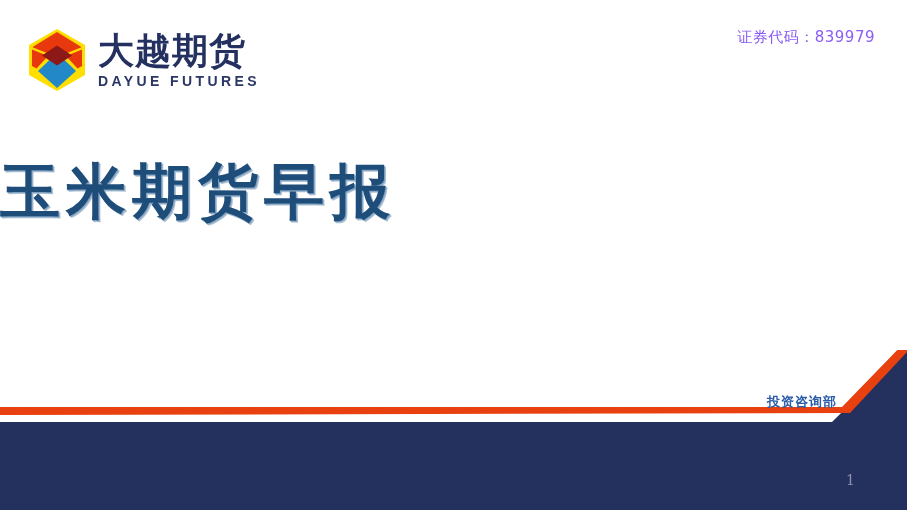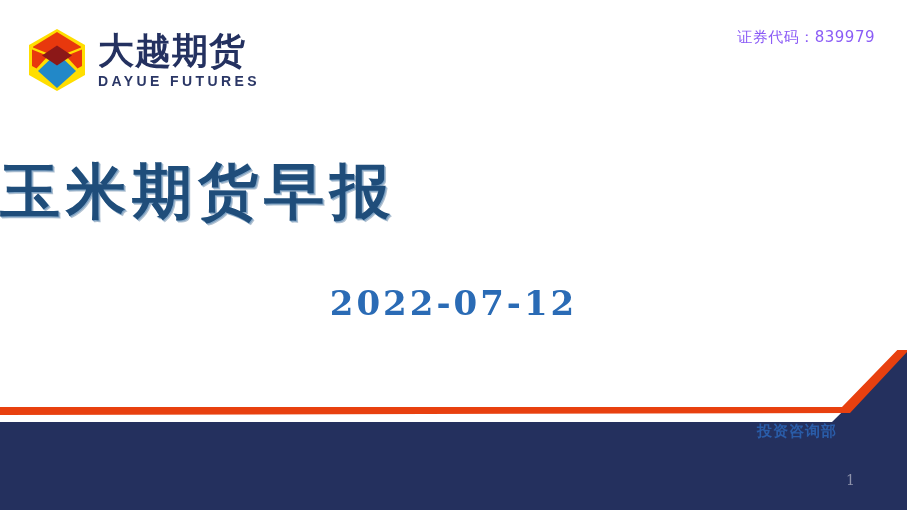--- a/index.html
+++ b/index.html
@@ -111,26 +111,25 @@
     width: 907px;
     height: 160px;
   }
   .banner svg { display: block; }
 
   .dept-label {
     position: absolute;
     right: 70px;
     top: 393px;
     font-family: "DejaVu Sans", "Liberation Sans", sans-serif;
-    font-size: 15px;
+    font-size: 13px;
     font-weight: 700;
     color: #2a5ca8;
     letter-spacing: 1px;
     white-space: nowrap;
-    margin-top: 29px;
   }
   .page-number {
     position: absolute;
     right: 52px;
     bottom: 22px;
     font-family: "DejaVu Serif", "Liberation Serif", serif;
     font-size: 14px;
     color: #8e93ab;
   }
 </style>
@@ -165,21 +164,20 @@
     <div class="brand-words">
       <div class="brand-cn">大越期货</div>
       <div class="brand-en">DAYUE FUTURES</div>
     </div>
   </div>
 
   <div class="security-code">证券代码：839979</div>
 
   <div class="deck-title">玉米期货早报</div>
 
-  <div class="deck-date">2022-07-12</div>
 
   <div class="banner">
     <svg width="907" height="160" viewBox="0 0 907 160" aria-hidden="true">
 
       <polygon points="0,72 832,72 907,-2 907,160 0,160" fill="#24305e"></polygon>
 
       <polygon points="0,57 842,57 907,-10 907,2 850,63 0,65" fill="#e8400f"></polygon>
     </svg>
   </div>
 

